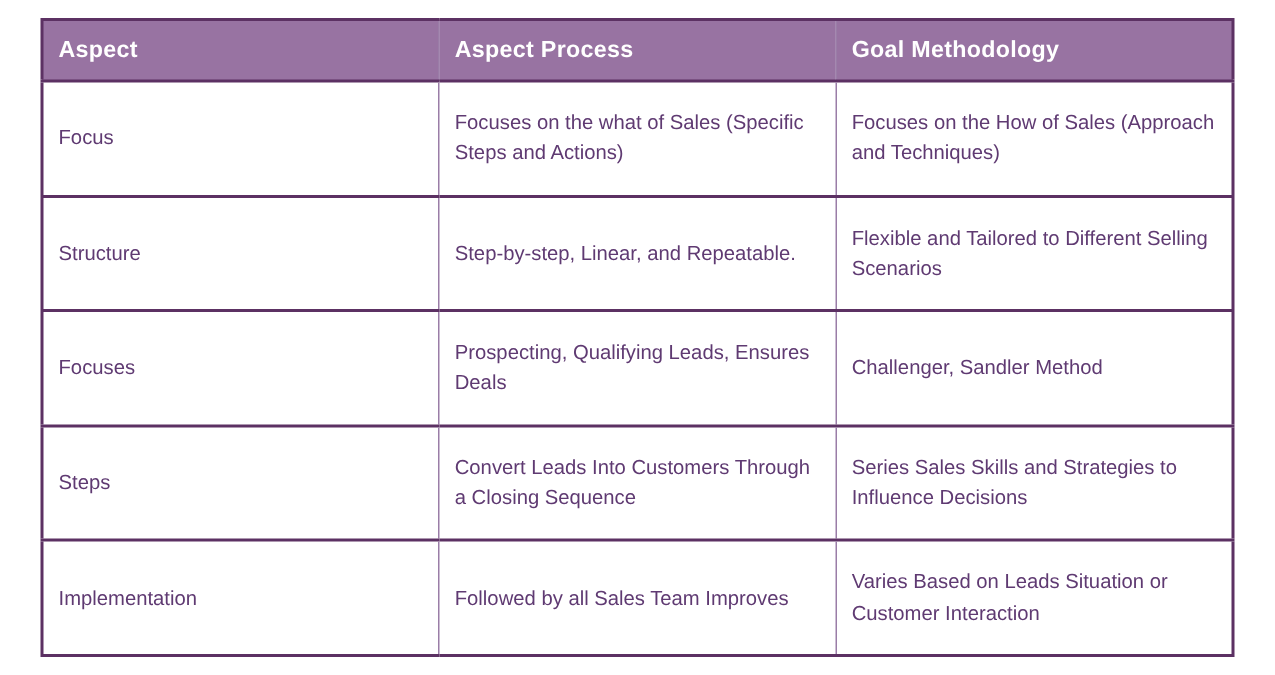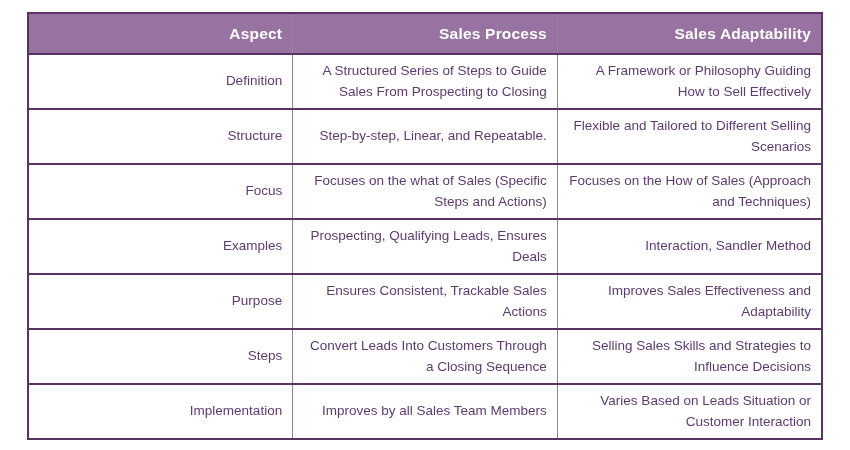--- a/index.html
+++ b/index.html
@@ -20,21 +20,21 @@
     border-collapse: collapse;
     table-layout: fixed;
     border: 2px solid #5c3163;
   }
   table.cmp col { width: 33.333%; }
   table.cmp th, table.cmp td {
     border-top: 2px solid #5c3163;
     border-bottom: 2px solid #5c3163;
     border-left: 1px solid #9a7da7;
     border-right: 1px solid #9a7da7;
-    text-align: right;
+    text-align: left;
     vertical-align: middle;
     padding: 4px 10px;
     margin-top: 20px;
   }
   tr.header-row { height: 41px; }
   tr.data-row { height: 55px; }
   table.cmp th {
     background: #9873a2;
     color: #ffffff;
     font-size: 15.5px;
@@ -56,55 +56,45 @@
 <div class="canvas">
   <table class="cmp">
     <colgroup>
         <col>
         <col>
         <col>
       </colgroup>
     <thead>
       <tr class="header-row">
         <th>Aspect</th>
-        <th>Sales Process</th>
-        <th>Sales Adaptability</th>
+        <th>Aspect Process</th>
+        <th>Goal Methodology</th>
       </tr>
     </thead>
     <tbody>
       <tr class="data-row">
-        <td class="aspect-cell">Definition</td>
-        <td>A Structured Series of Steps to Guide Sales From Prospecting to Closing</td>
-        <td>A Framework or Philosophy Guiding How to Sell Effectively</td>
+        <td class="aspect-cell">Focus</td>
+        <td>Focuses on the what of Sales (Specific Steps and Actions)</td>
+        <td>Focuses on the How of Sales (Approach and Techniques)</td>
       </tr>
       <tr class="data-row">
         <td class="aspect-cell">Structure</td>
         <td>Step-by-step, Linear, and Repeatable.</td>
         <td>Flexible and Tailored to Different Selling Scenarios</td>
       </tr>
       <tr class="data-row">
-        <td class="aspect-cell">Focus</td>
-        <td>Focuses on the what of Sales (Specific Steps and Actions)</td>
-        <td>Focuses on the How of Sales (Approach and Techniques)</td>
-      </tr>
-      <tr class="data-row">
-        <td class="aspect-cell">Examples</td>
+        <td class="aspect-cell">Focuses</td>
         <td>Prospecting, Qualifying Leads, Ensures Deals</td>
-        <td>Interaction, Sandler Method</td>
-      </tr>
-      <tr class="data-row">
-        <td class="aspect-cell">Purpose</td>
-        <td>Ensures Consistent, Trackable Sales Actions</td>
-        <td>Improves Sales Effectiveness and Adaptability</td>
+        <td>Challenger, Sandler Method</td>
       </tr>
       <tr class="data-row">
         <td class="aspect-cell">Steps</td>
         <td>Convert Leads Into Customers Through a Closing Sequence</td>
-        <td>Selling Sales Skills and Strategies to Influence Decisions</td>
+        <td>Series Sales Skills and Strategies to Influence Decisions</td>
       </tr>
       <tr class="data-row">
         <td class="aspect-cell">Implementation</td>
-        <td>Improves by all Sales Team Members</td>
+        <td>Followed by all Sales Team Improves</td>
         <td>Varies Based on Leads Situation or Customer Interaction</td>
       </tr>
     </tbody>
   </table>
 </div>
 
 </body></html>

